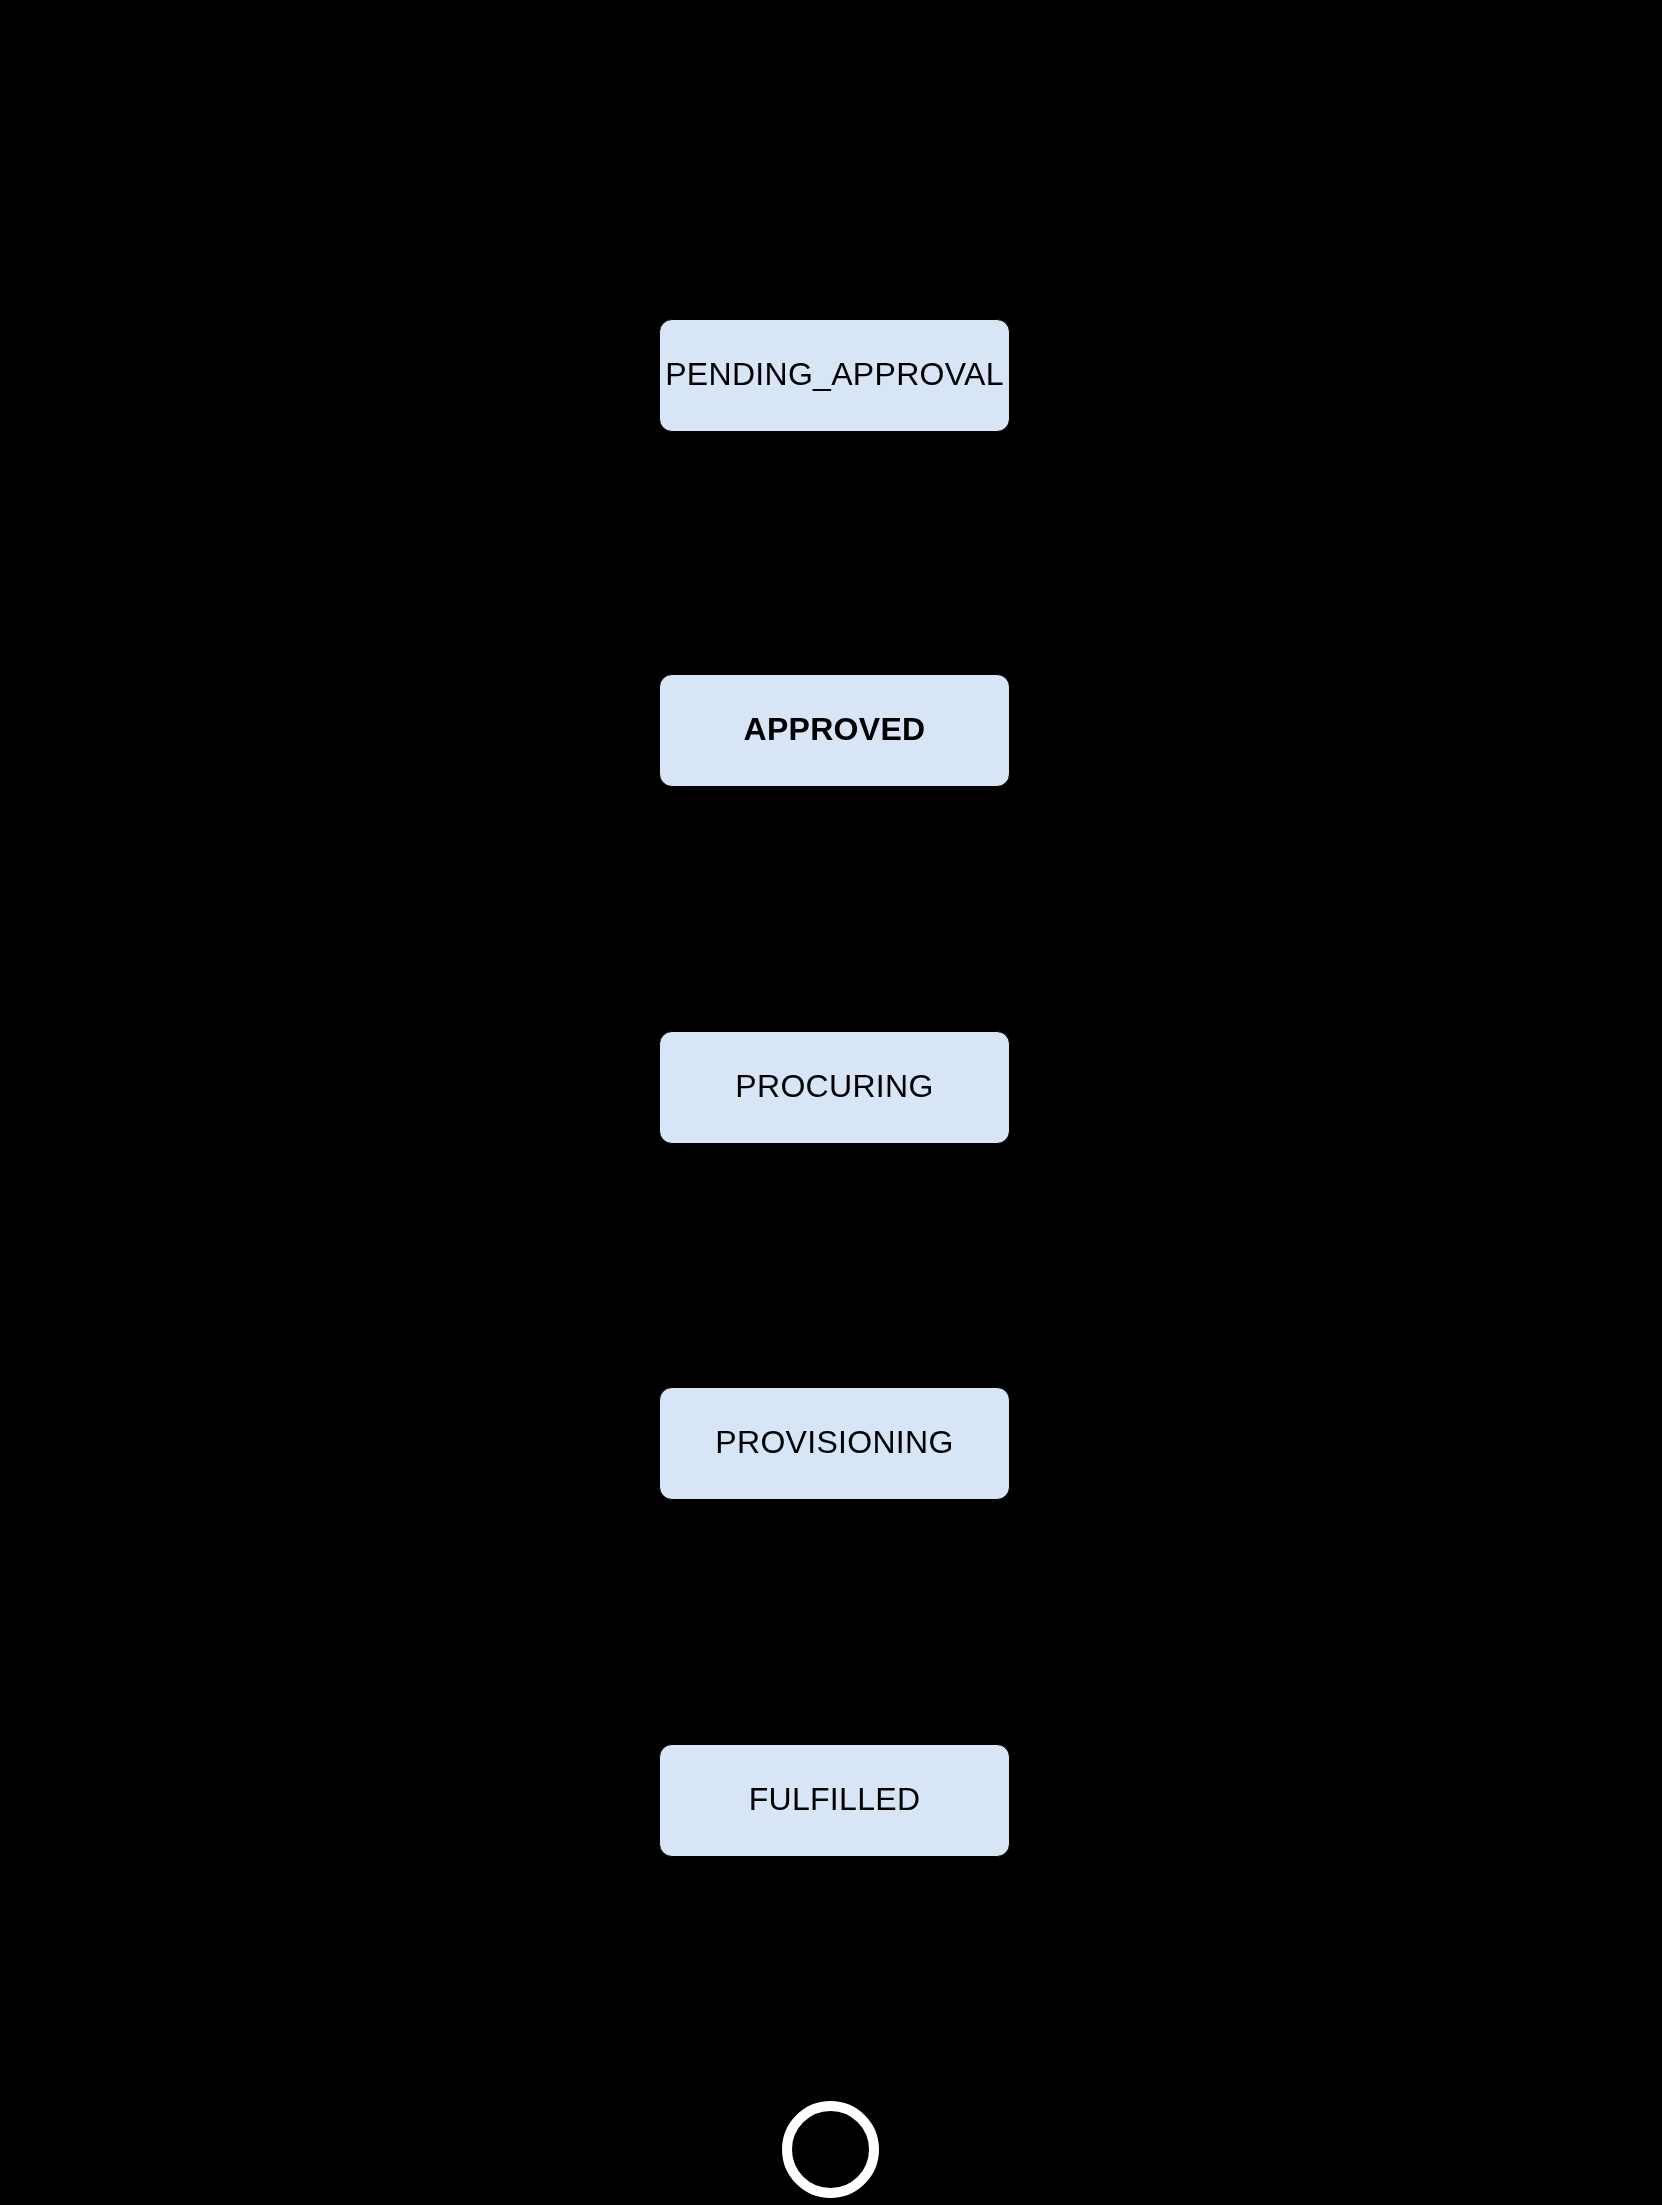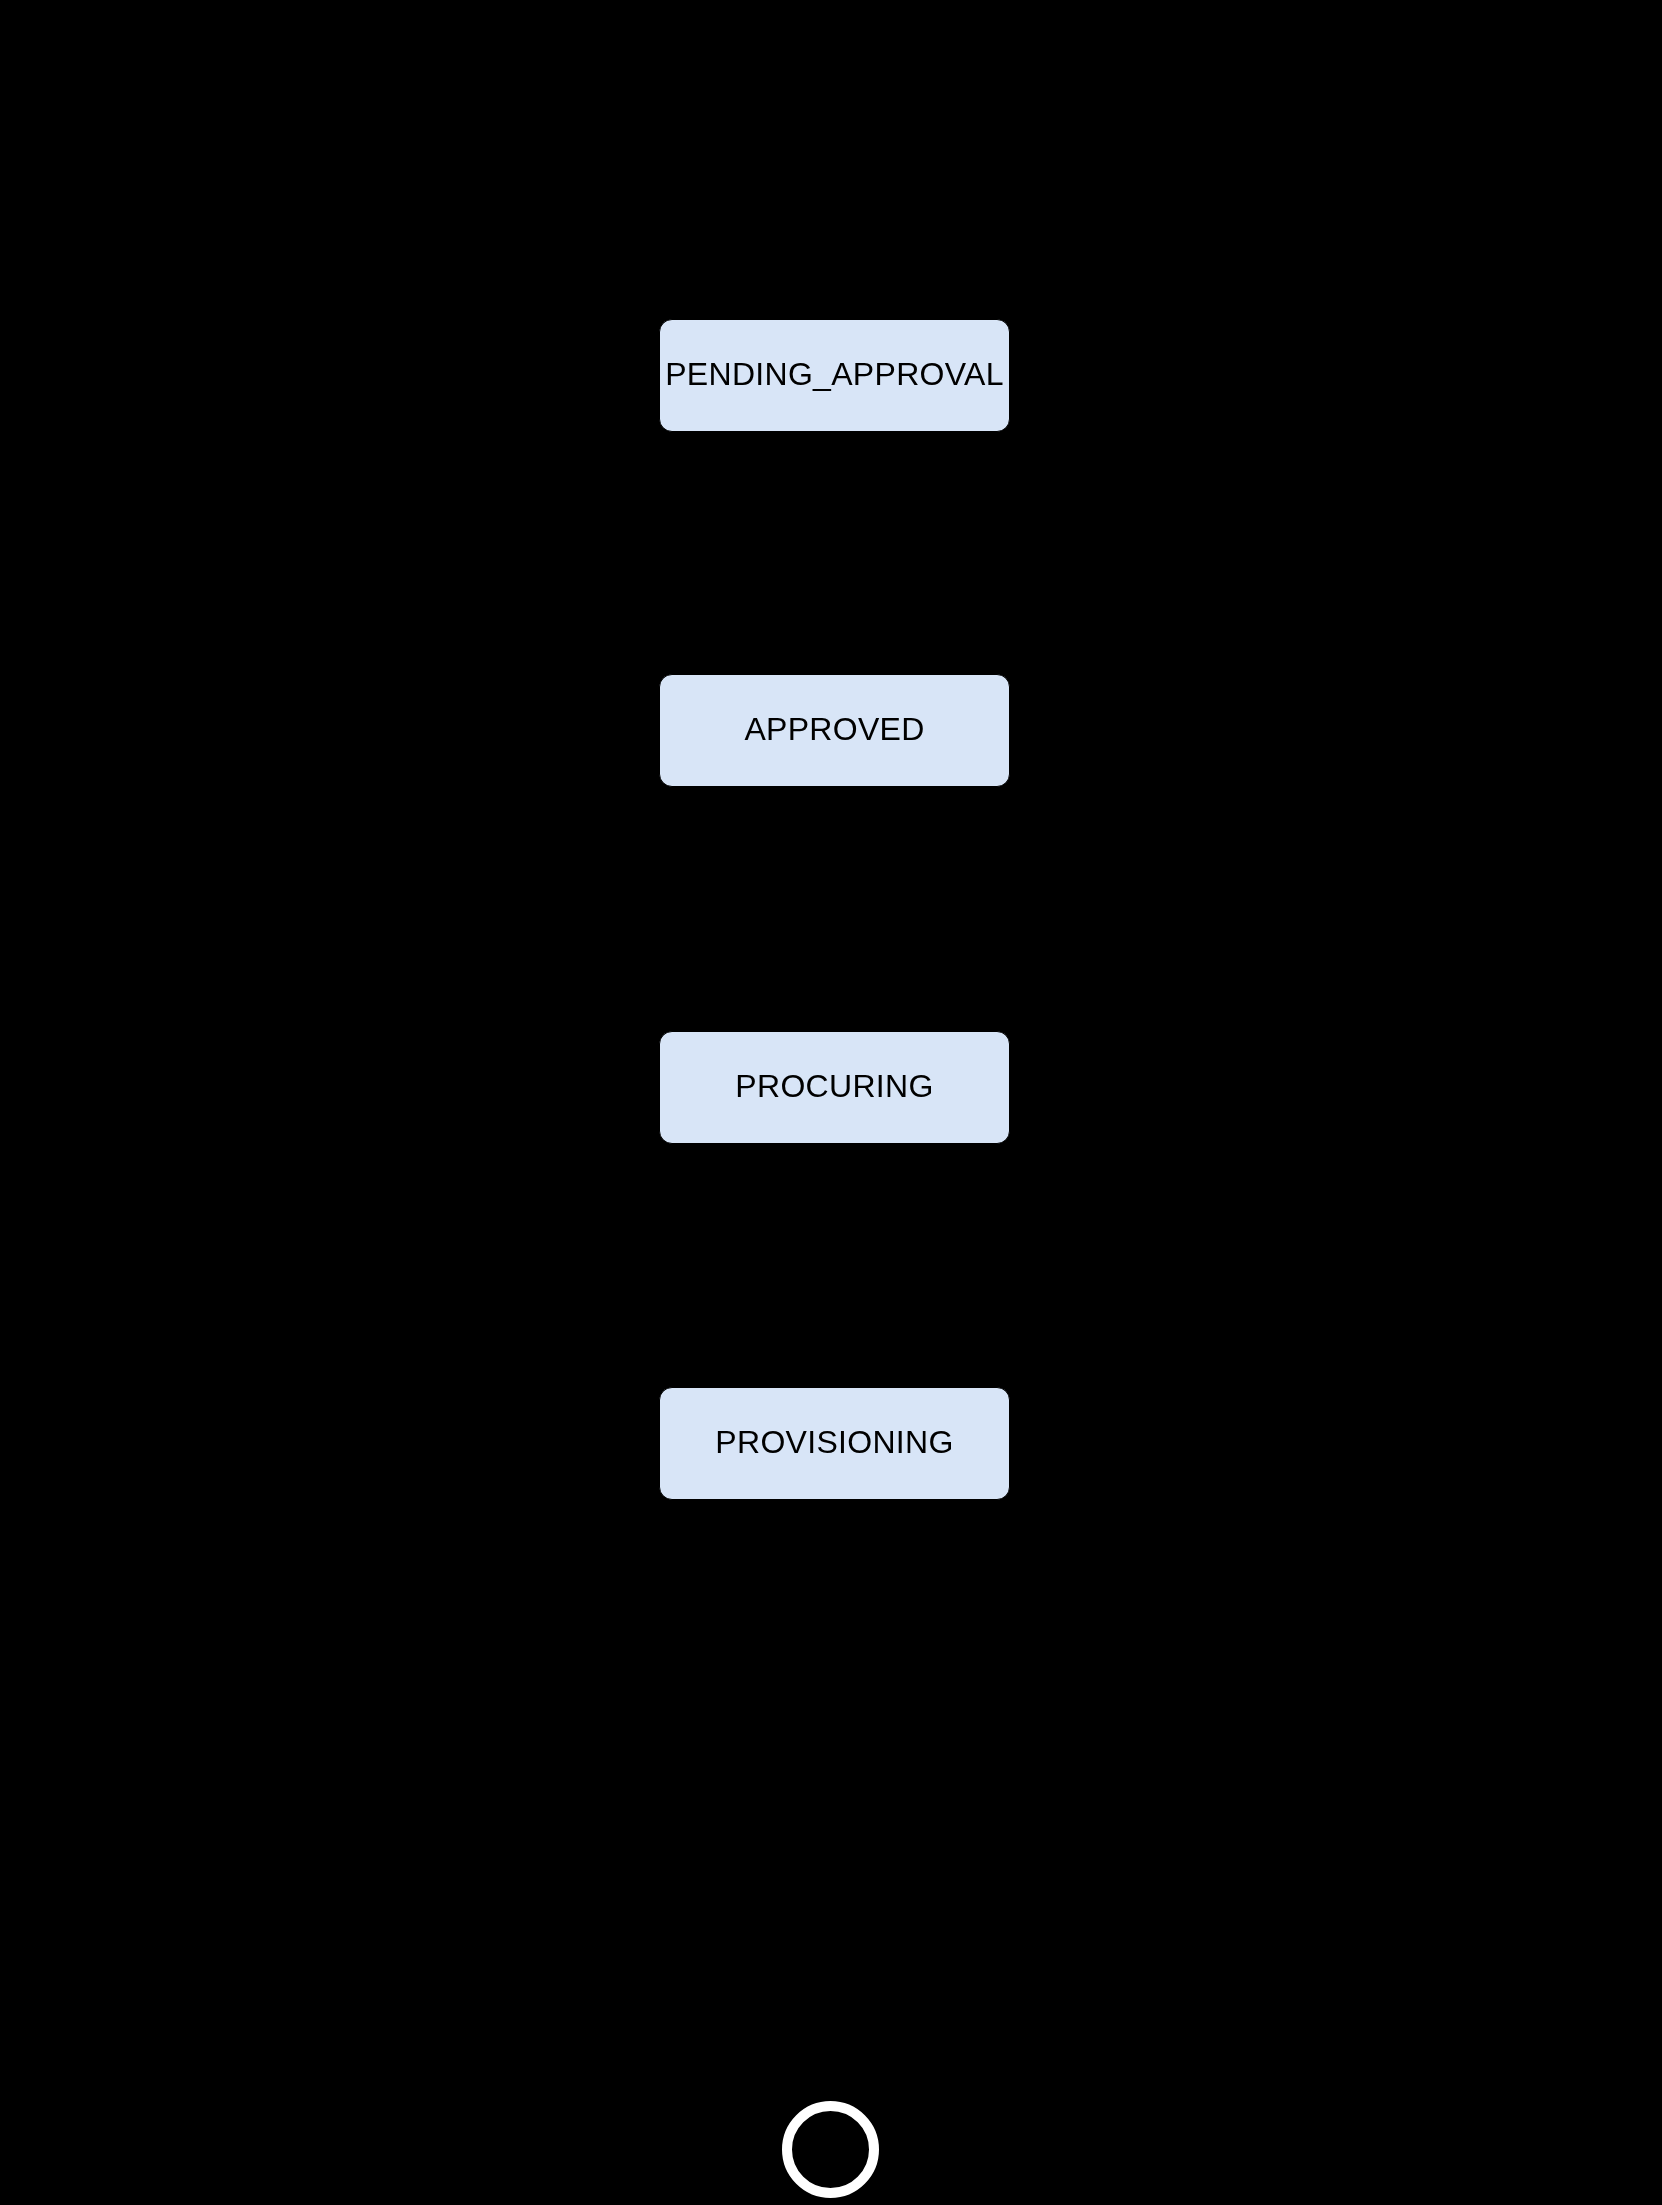--- a/index.html
+++ b/index.html
@@ -22,21 +22,21 @@
     height: 113px;
     box-sizing: border-box;
     background: var(--node-fill, #d8e5f7);
     border: 1.2px solid var(--node-stroke, #000000);
     border-radius: 13px;
     display: flex;
     align-items: center;
     justify-content: center;
   }
   .state-node.pos-0 { top: 319px;  }
-  .state-node.pos-1 { top: 674px; }
+  .state-node.pos-1 { top: 674px; font-weight: bold; }
   .state-node.pos-2 { top: 1031px; }
   .state-node.pos-3 { top: 1387px; }
   .state-node.pos-4 { top: 1744px; }
   .state-label {
     color: var(--node-text, #000000);
     font-size: 32px;
     letter-spacing: 0.3px;
     white-space: nowrap;
     line-height: 1;
     padding-bottom: 3.6px; 
@@ -67,17 +67,20 @@
   </div>
 
   <div class="state-node pos-2">
     <span class="state-label">PROCURING</span>
   </div>
 
   <div class="state-node pos-3">
     <span class="state-label">PROVISIONING</span>
   </div>
 
+  <div class="state-node pos-4">
+    <span class="state-label">FULFILLED</span>
+  </div>
 
   <div class="final-state"></div>
 
 </div>
 
 
 </body></html>

